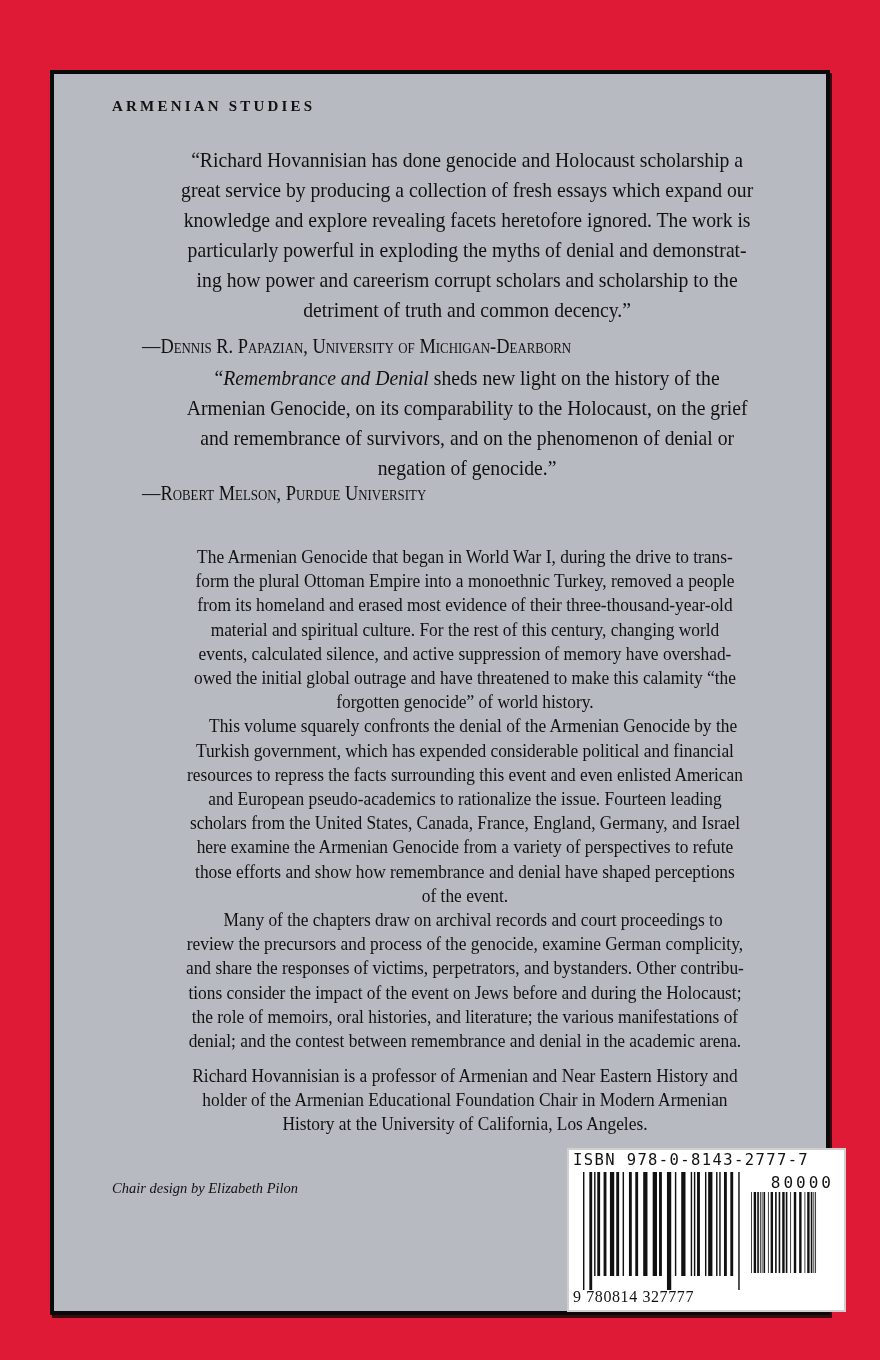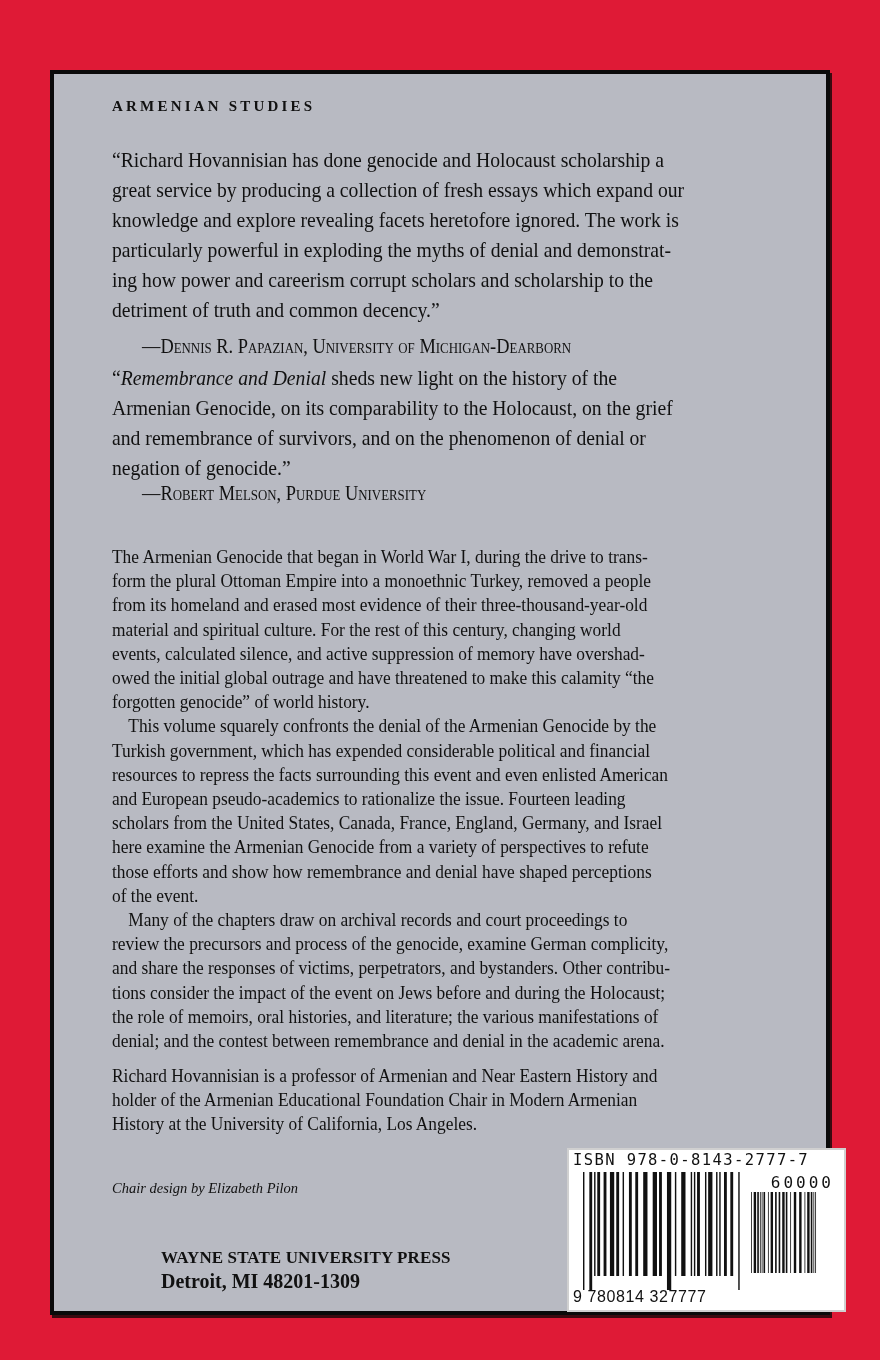--- a/index.html
+++ b/index.html
@@ -10,20 +10,21 @@
     font-family: "Liberation Serif", serif;
     color: #111;
   }
   .panel {
     position: absolute;
     left: 50px; top: 70px;
     width: 772px; height: 1237px;
     background: #b8bac2;
     border: 4px solid #0a0a0a;
     box-shadow: 2px 3px 0 #3a0a10;
+    text-align: center;
   }
   .abs { position: absolute; }
   .series {
     left: 58px; top: 24px;
     font-weight: bold; font-size: 15px; letter-spacing: 3.2px;
   }
   .quote {
     left: 58px; width: 710px;
     font-size: 21.4px; line-height: 30px;
     transform: scaleX(0.92); transform-origin: left top;
@@ -67,21 +68,21 @@
     position: absolute; left: 4px; top: 1px;
     font-family: "DejaVu Sans Mono", monospace; font-size: 15.5px; letter-spacing: 1.4px;
     white-space: nowrap;
   }
   .addon-text {
     position: absolute; right: 10px; top: 23px;
     font-family: "DejaVu Sans Mono", monospace; font-size: 16px; letter-spacing: 3px;
   }
   .ean-text {
     position: absolute; left: 4px; bottom: 4px;
-    font-family: Liberation Sans, sans-serif; font-size: 16px; letter-spacing: 0.6px;
+    font-family: Liberation Serif, serif; font-size: 16px; letter-spacing: 0.6px;
     white-space: nowrap;
   }
   .bars { position: absolute; }
 </style>
 </head>
 <body>
 
 <div class="panel">
 
   <div class="abs series">ARMENIAN STUDIES</div>
@@ -133,28 +134,24 @@
   </div>
 
   <div class="abs bio">
     <p>Richard Hovannisian is a professor of Armenian and Near Eastern History and</p>
     <p>holder of the Armenian Educational Foundation Chair in Modern Armenian</p>
     <p>History at the University of California, Los Angeles.</p>
   </div>
 
   <div class="abs cover">Chair design by Elizabeth Pilon</div>
 
-  <div class="abs press">
-    <div class="l1">WAYNE STATE UNIVERSITY PRESS</div>
-    <div class="l2">Detroit, MI  48201-1309</div>
-  </div>
 
   <div class="barcode-box">
     <div class="isbn-text">ISBN 978-0-8143-2777-7</div>
-    <div class="addon-text">60000</div>
+    <div class="addon-text">80000</div>
     <svg class="bars" id="ean-bars" style="left:14px; top:22px;" width="160" height="118">
         <rect x="0.00" y="0" width="1.43" height="118" fill="#111"></rect>
         <rect x="6.34" y="0" width="2.85" height="118" fill="#111"></rect>
         <rect x="11.09" y="0" width="1.43" height="104" fill="#111"></rect>
         <rect x="14.26" y="0" width="2.85" height="104" fill="#111"></rect>
         <rect x="20.59" y="0" width="2.85" height="104" fill="#111"></rect>
         <rect x="26.93" y="0" width="4.28" height="104" fill="#111"></rect>
         <rect x="33.27" y="0" width="2.85" height="104" fill="#111"></rect>
         <rect x="39.60" y="0" width="1.43" height="104" fill="#111"></rect>
         <rect x="45.94" y="0" width="2.85" height="104" fill="#111"></rect>

